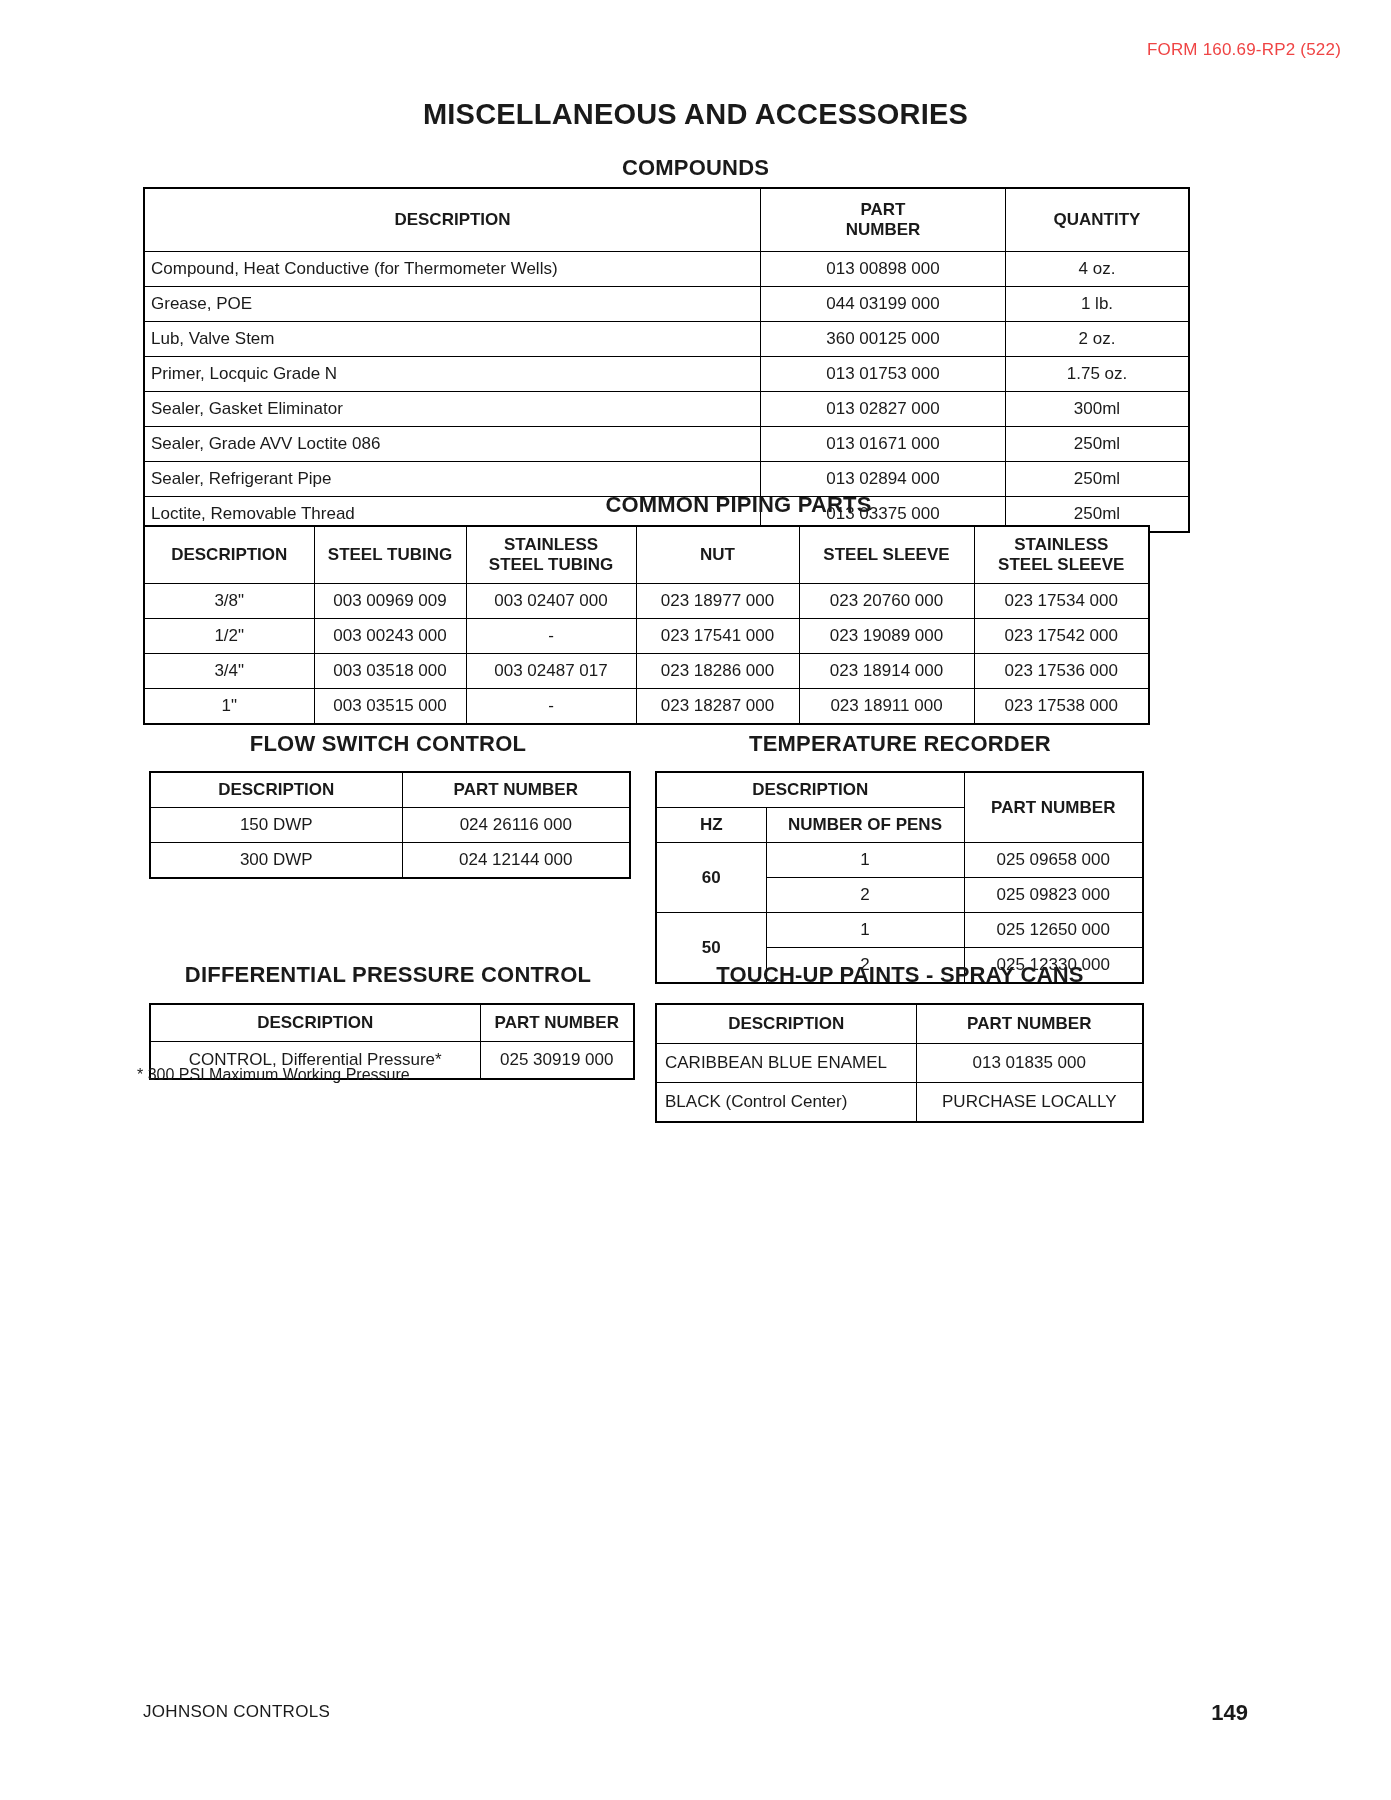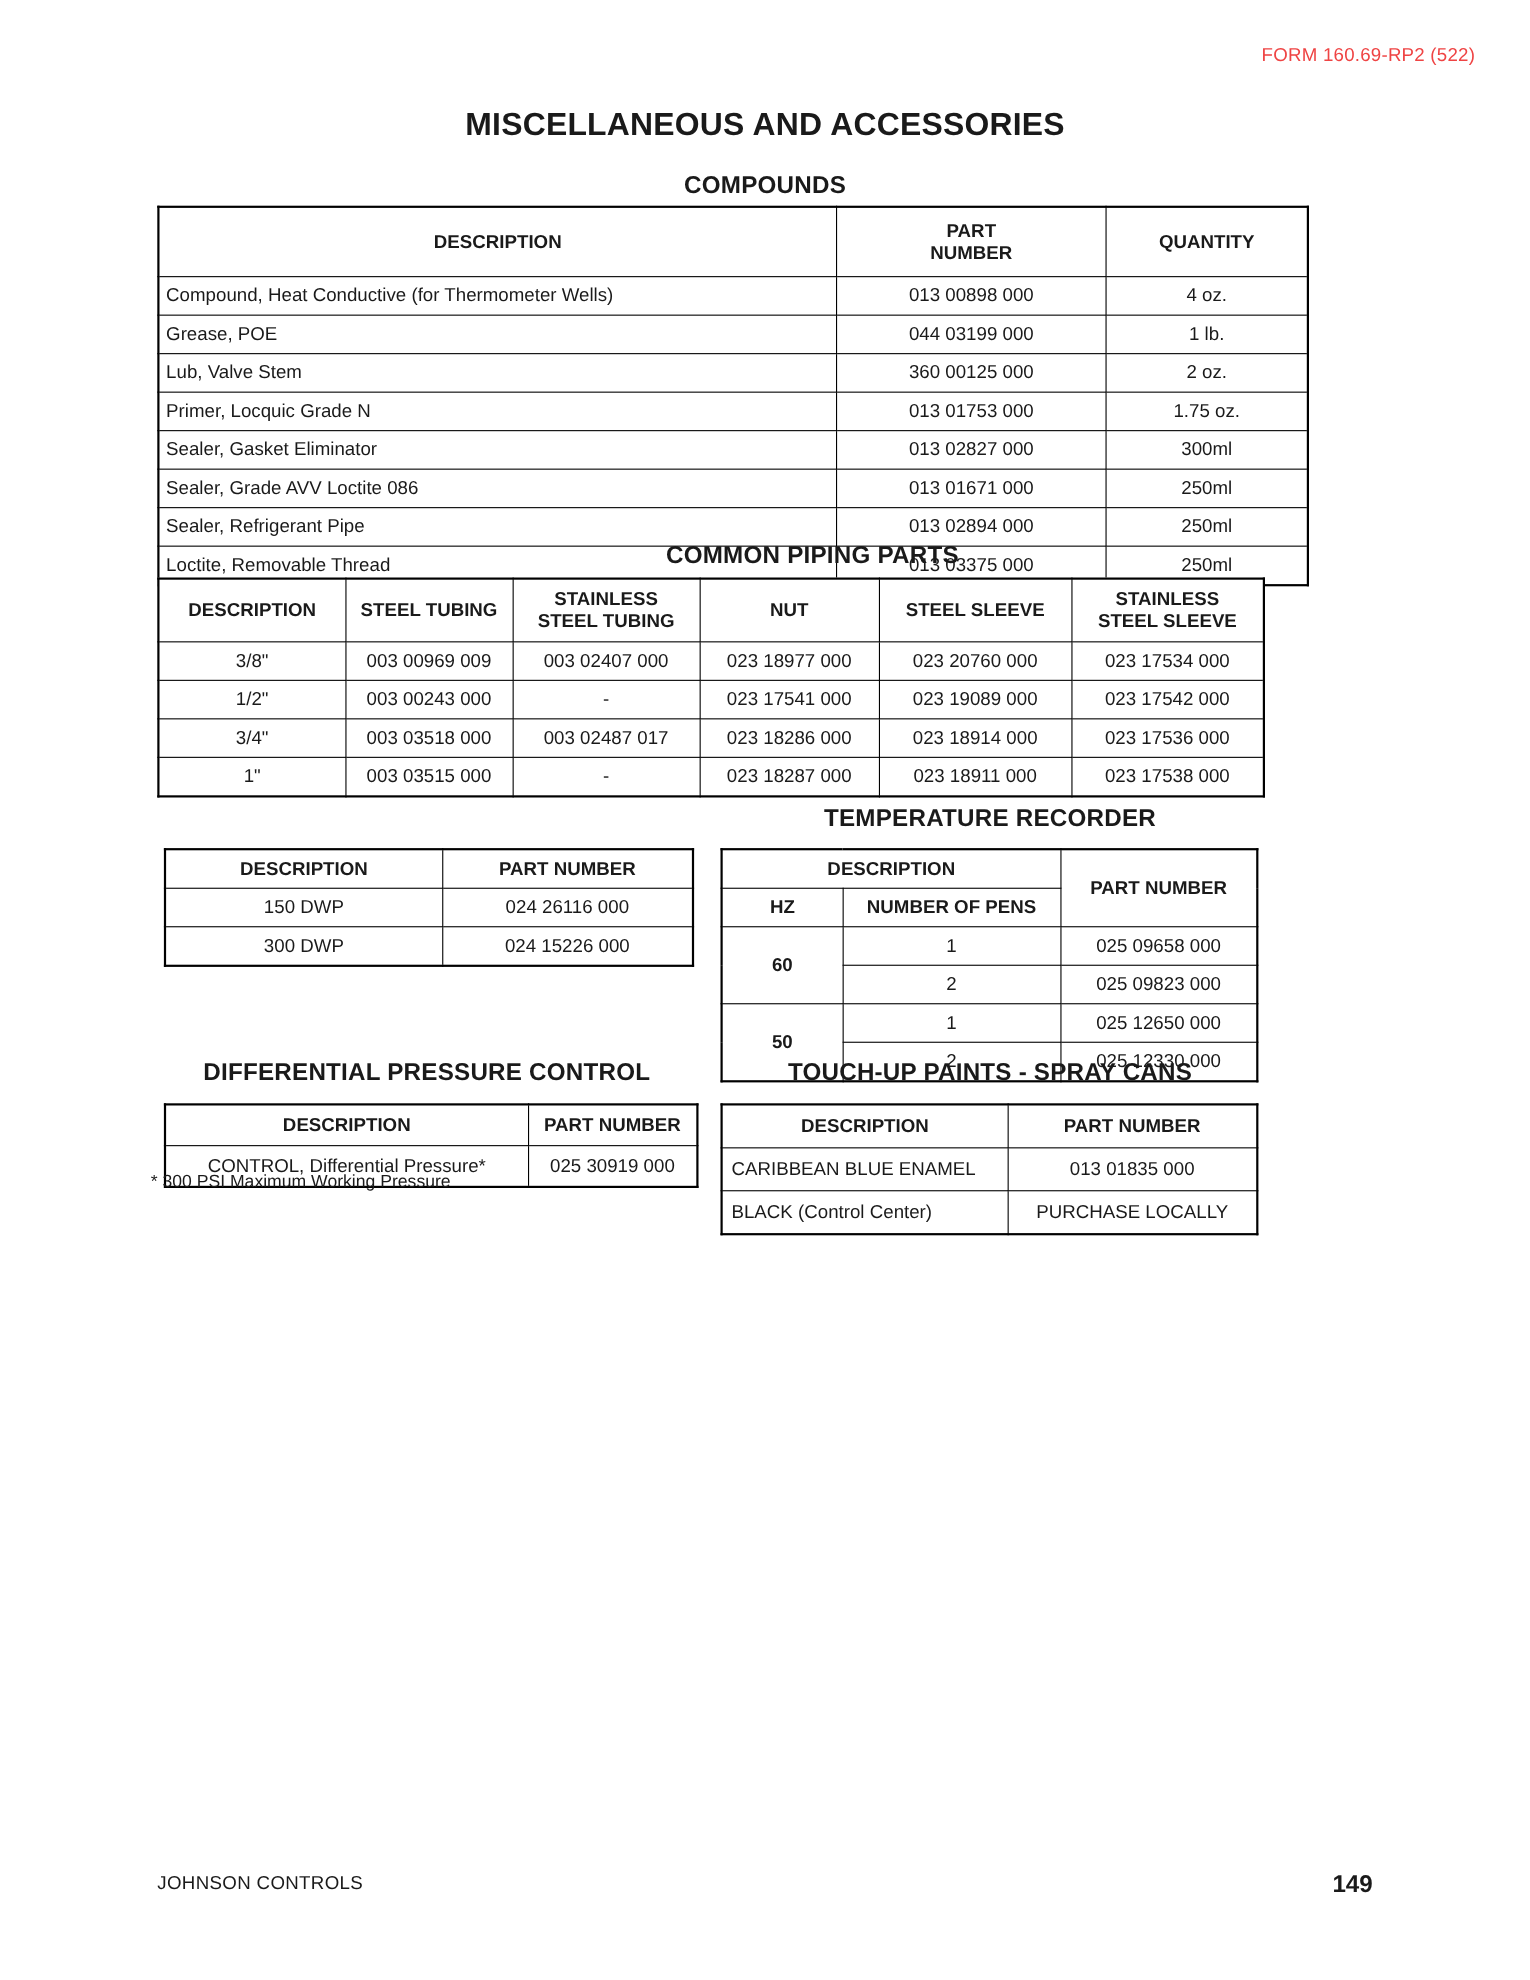--- a/index.html
+++ b/index.html
@@ -300,40 +300,41 @@
           <td class="cell-center">1"</td>
           <td class="cell-center">003 03515 000</td>
           <td class="cell-center">-</td>
           <td class="cell-center">023 18287 000</td>
           <td class="cell-center">023 18911 000</td>
           <td class="cell-center">023 17538 000</td>
         </tr>
       </tbody>
   </table>
 
+  <div class="section-title" id="flow-title">FLOW SWITCH CONTROL</div>
 
   <table class="doc" id="flow-table">
     <colgroup>
         <col class="f1">
         <col class="f2">
       </colgroup>
     <thead>
       <tr>
         <th>DESCRIPTION</th>
         <th>PART NUMBER</th>
       </tr>
     </thead>
     <tbody id="flow-body">
         <tr>
           <td class="cell-center">150 DWP</td>
           <td class="cell-center">024 26116 000</td>
         </tr>
         <tr>
           <td class="cell-center">300 DWP</td>
-          <td class="cell-center">024 15226 000</td>
+          <td class="cell-center">024 12144 000</td>
         </tr>
       </tbody>
   </table>
 
   <div class="section-title" id="temp-title">TEMPERATURE RECORDER</div>
 
   <table class="doc" id="temp-table">
     <colgroup>
         <col class="t1">
         <col class="t2">

